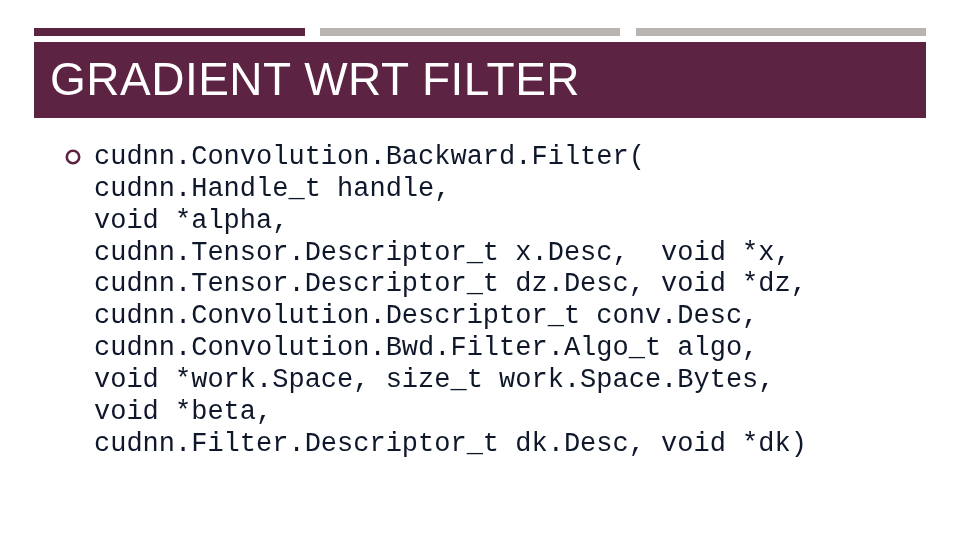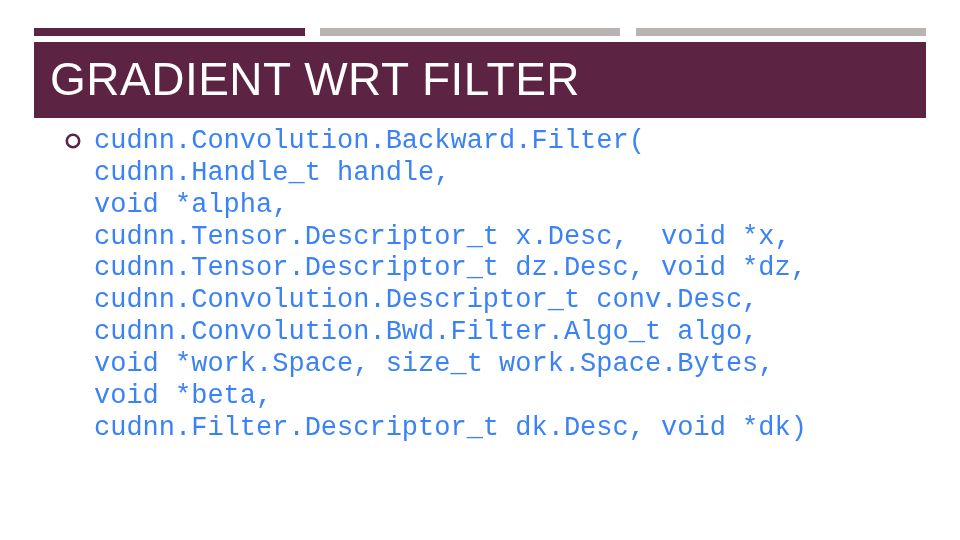--- a/index.html
+++ b/index.html
@@ -17,21 +17,21 @@
   }
   .topbar .seg1 { width: 280px; background: #5d2343; }
   .topbar .gap { width: 16px; }
   .topbar .seg2 { width: 310px; background: #b7b4b1; }
   .topbar .seg3 { width: 300px; background: #b7b4b1; }
 
   .titlebar {
     background: #5d2343;
     color: #ffffff;
     padding: 10px 16px 12px 16px;
-    margin-bottom: 8px;
+    margin-bottom: 24px;
   }
   .titlebar h1 {
     font-size: 46px;
     font-weight: 400;
     letter-spacing: 0.5px;
   }
   .content {
     padding-left: 30px;
   }
   .bullet-row {
@@ -41,21 +41,21 @@
   .bullet-icon {
     flex: 0 0 auto;
     margin-right: 12px;
     margin-top: 6px;
   }
   .bullet-icon svg { display: block; }
   .code-block {
     font-family: "Courier New", Courier, monospace;
     font-size: 27px;
     line-height: 1.18;
-    color: #3b82f6;
+    color: #0f172a;
     white-space: pre;
   }
 </style>
 </head>
 <body>
 
 <div class="slide">
 
   <div class="topbar">
     <div class="seg1"></div>

